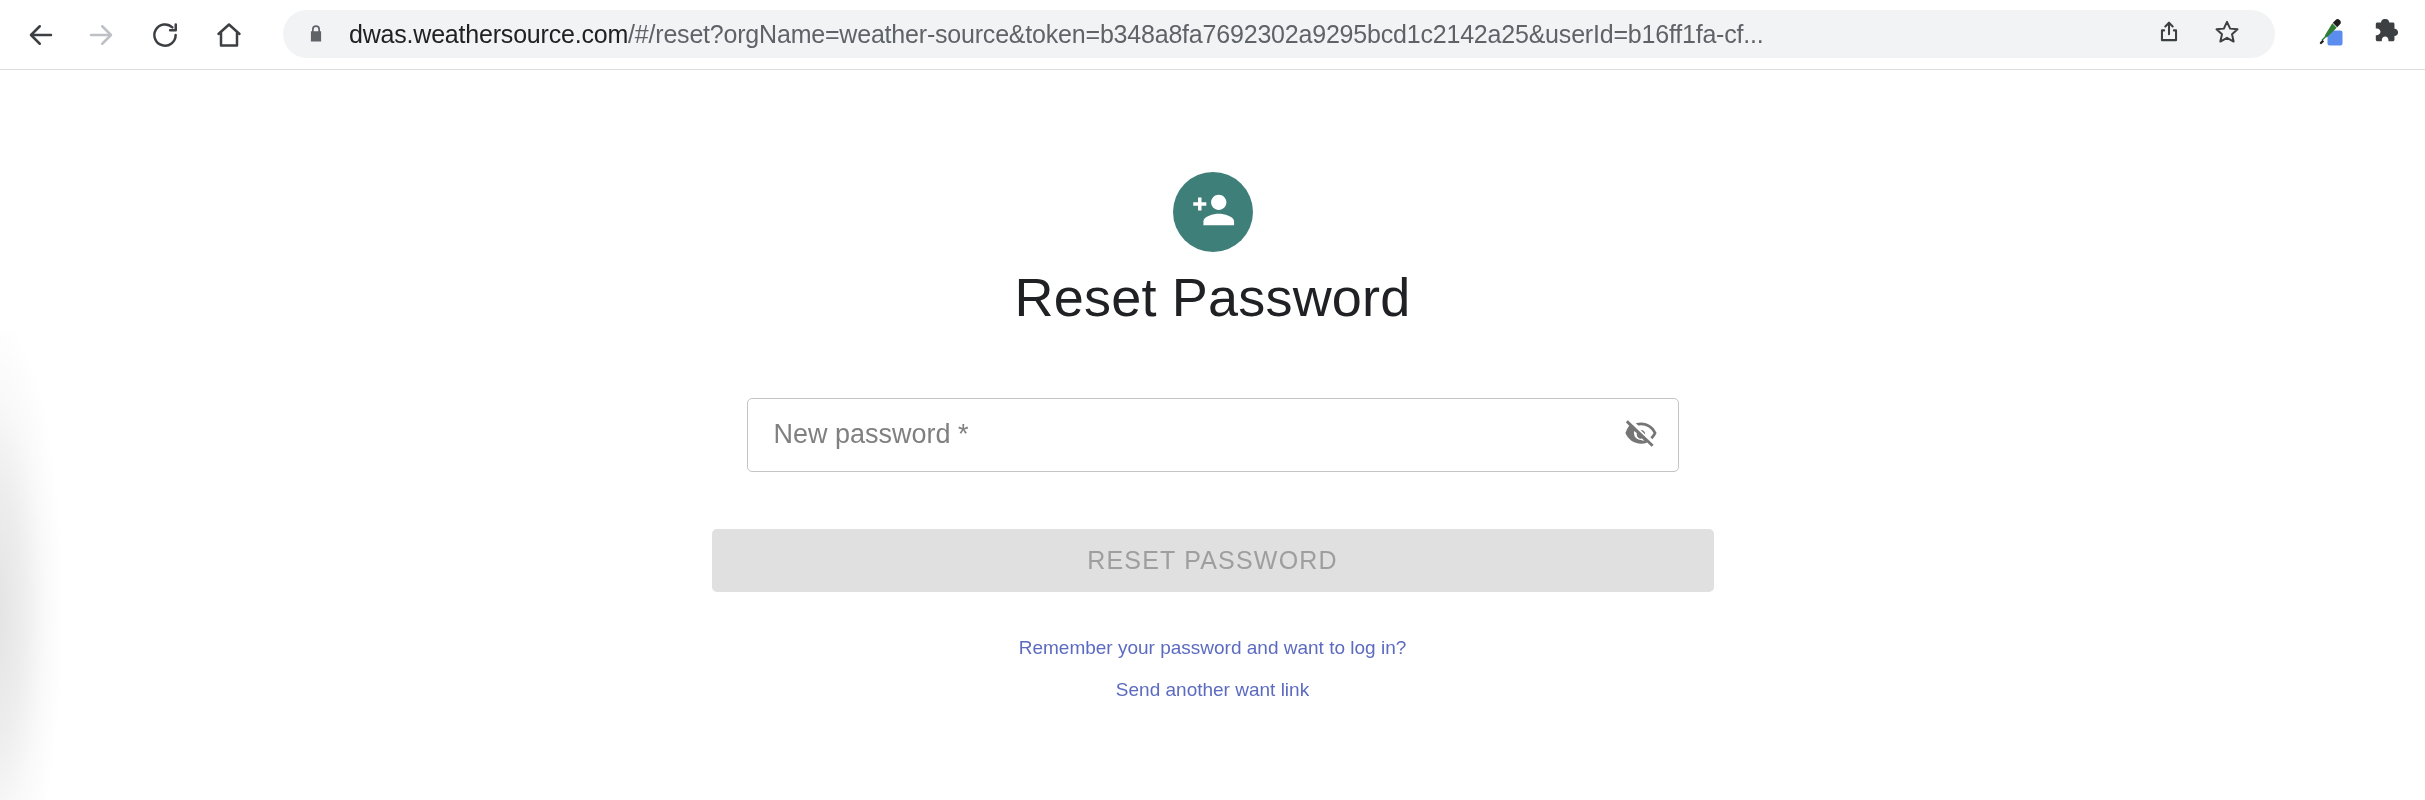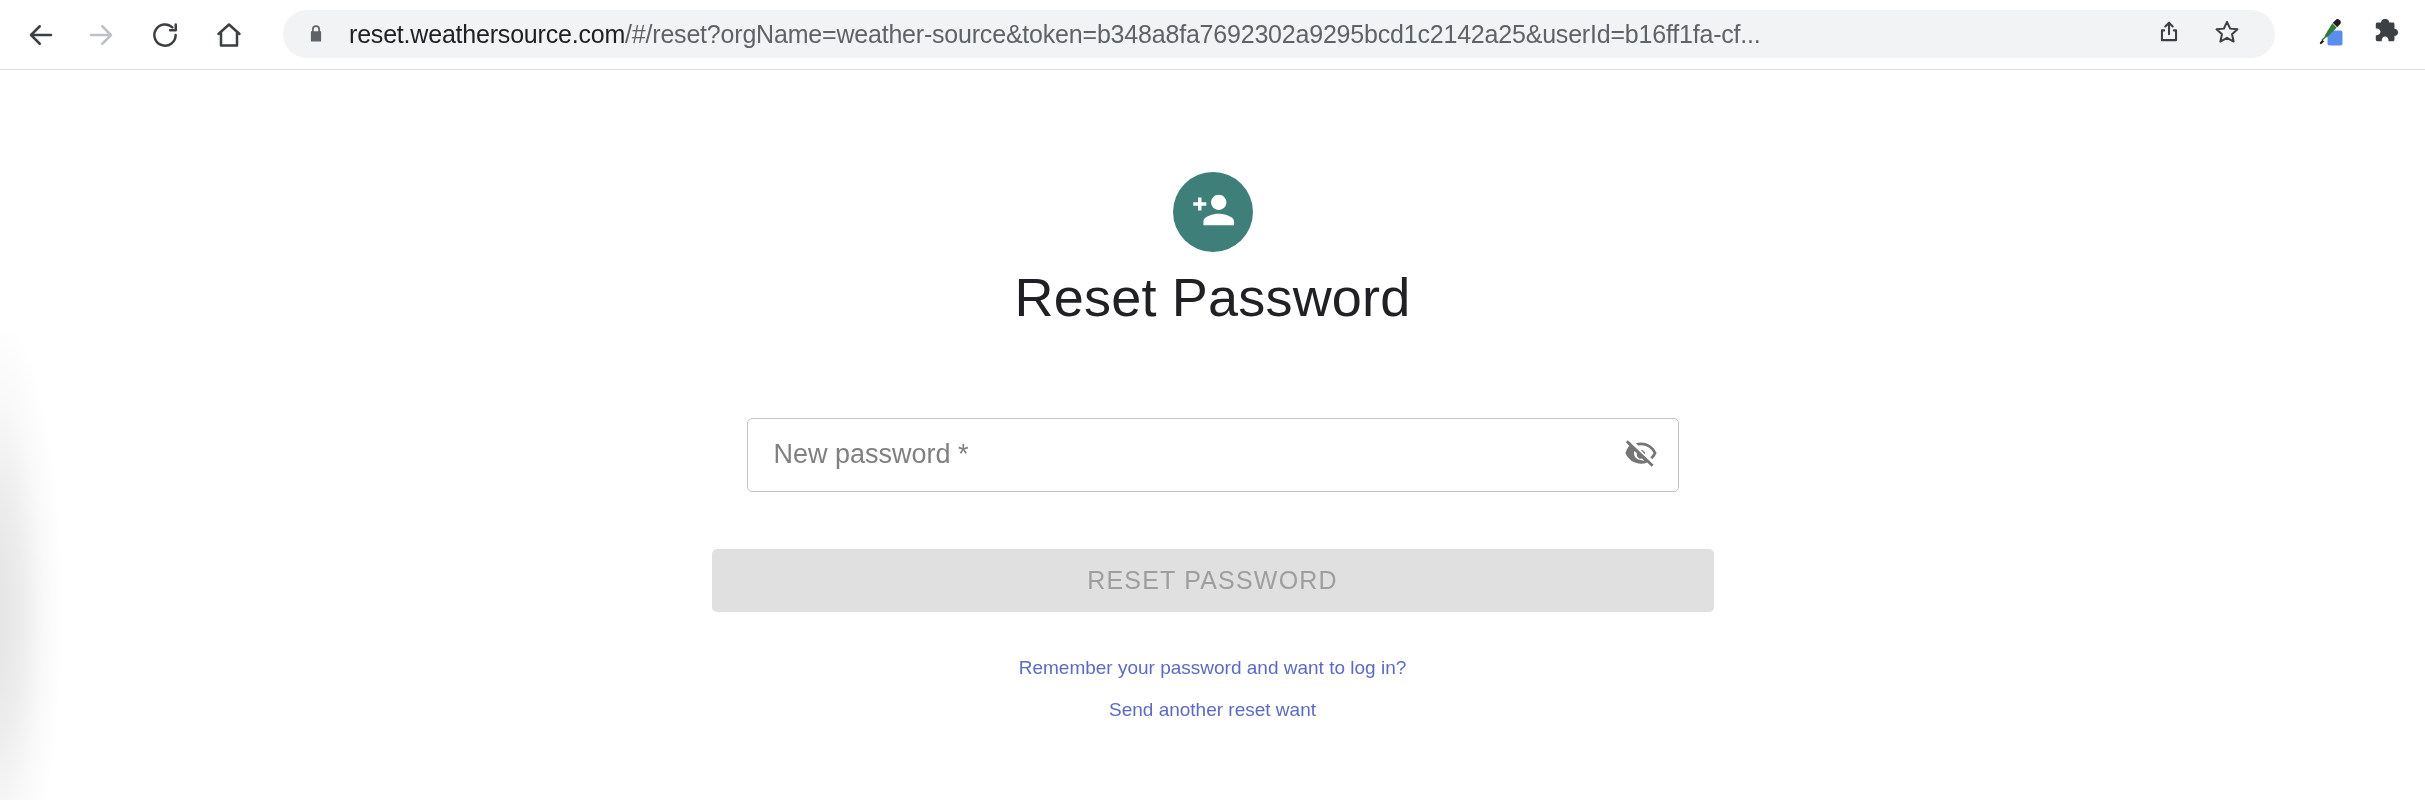--- a/index.html
+++ b/index.html
@@ -162,21 +162,21 @@
   #page-title {
     margin-top: 16px;
     font-size: 54px;
     font-weight: 400;
     color: #202124;
     letter-spacing: 0.2px;
     line-height: 1.1;
   }
 
   #password-field-wrap {
-    margin-top: 54px;
+    margin-top: 34px;
     width: 932px;
     height: 74px;
     border: 1px solid #c4c4c4;
     border-radius: 5px;
     box-sizing: border-box;
     display: flex;
     align-items: center;
     background: #ffffff;
     justify-content: space-between;
   }
@@ -269,21 +269,21 @@
     </span>
   </div>
 
   <div id="url-bar">
     <div id="site-lock-icon">
       <svg width="24" height="24" viewBox="0 0 24 24" fill="#5f6368">
         <path d="M12 3.2a4 4 0 0 0-4 4v2.1H6.9v10.1h10.2V9.3H16V7.2a4 4 0 0 0-4-4zm0 1.7a2.3 2.3 0 0 1 2.3 2.3v2.1H9.7V7.2A2.3 2.3 0 0 1 12 4.9z"></path>
       </svg>
     </div>
     <div id="url-text">
-      <span class="url-origin">reset.weathersource.com</span><span class="url-path">/#/reset?orgName=weather-source&amp;token=b348a8fa7692302a9295bcd1c2142a25&amp;userId=b16ff1fa-cf...</span>
+      <span class="url-origin">dwas.weathersource.com</span><span class="url-path">/#/reset?orgName=weather-source&amp;token=b348a8fa7692302a9295bcd1c2142a25&amp;userId=b16ff1fa-cf...</span>
     </div>
     <div class="pill-action" id="share-action">
       <span>
         <svg width="26" height="26" viewBox="0 0 24 24" fill="none" stroke="#3c4043" stroke-width="1.9" stroke-linecap="round" stroke-linejoin="round">
           <path d="M7.5 10.5H5.5v9h13v-9h-2"></path>
           <line x1="12" y1="3.5" x2="12" y2="14"></line>
           <polyline points="8.6 6.9 12 3.5 15.4 6.9"></polyline>
         </svg>
       </span>
     </div>
@@ -345,16 +345,16 @@
             <path d="M12 6.5c3.79 0 7.17 2.13 8.82 5.5a12.3 12.3 0 0 1-2.2 3.05l1.42 1.42A14.1 14.1 0 0 0 23 12c-1.73-4.39-6-7.5-11-7.5a11.8 11.8 0 0 0-3.68.59l1.7 1.7A9.9 9.9 0 0 1 12 6.5zM2.7 3.05 1.29 4.46l2.38 2.38A13.9 13.9 0 0 0 1 12c1.73 4.39 6 7.5 11 7.5 1.55 0 3.03-.3 4.38-.84l3.1 3.1 1.41-1.41zM7.53 10.7l1.55 1.55c-.05.24-.08.49-.08.75a3 3 0 0 0 3 3c.26 0 .51-.03.75-.08l1.55 1.55A4.9 4.9 0 0 1 12 17a5 5 0 0 1-5-5c0-.46.07-.89.2-1.3zm4.27-.77 3.15 3.15.02-.16a3 3 0 0 0-3-3z"></path>
           </svg>
         </span>
       </div>
     </div>
 
     <button id="reset-password-button" disabled="">RESET PASSWORD</button>
 
     <a class="text-link" id="login-link" href="#">Remember your password and want to log in?</a>
 
-    <a class="text-link" id="resend-link" href="#">Send another reset want</a>
+    <a class="text-link" id="resend-link" href="#">Send another want link</a>
 
   </div>
 </div>
 
 </body></html>

